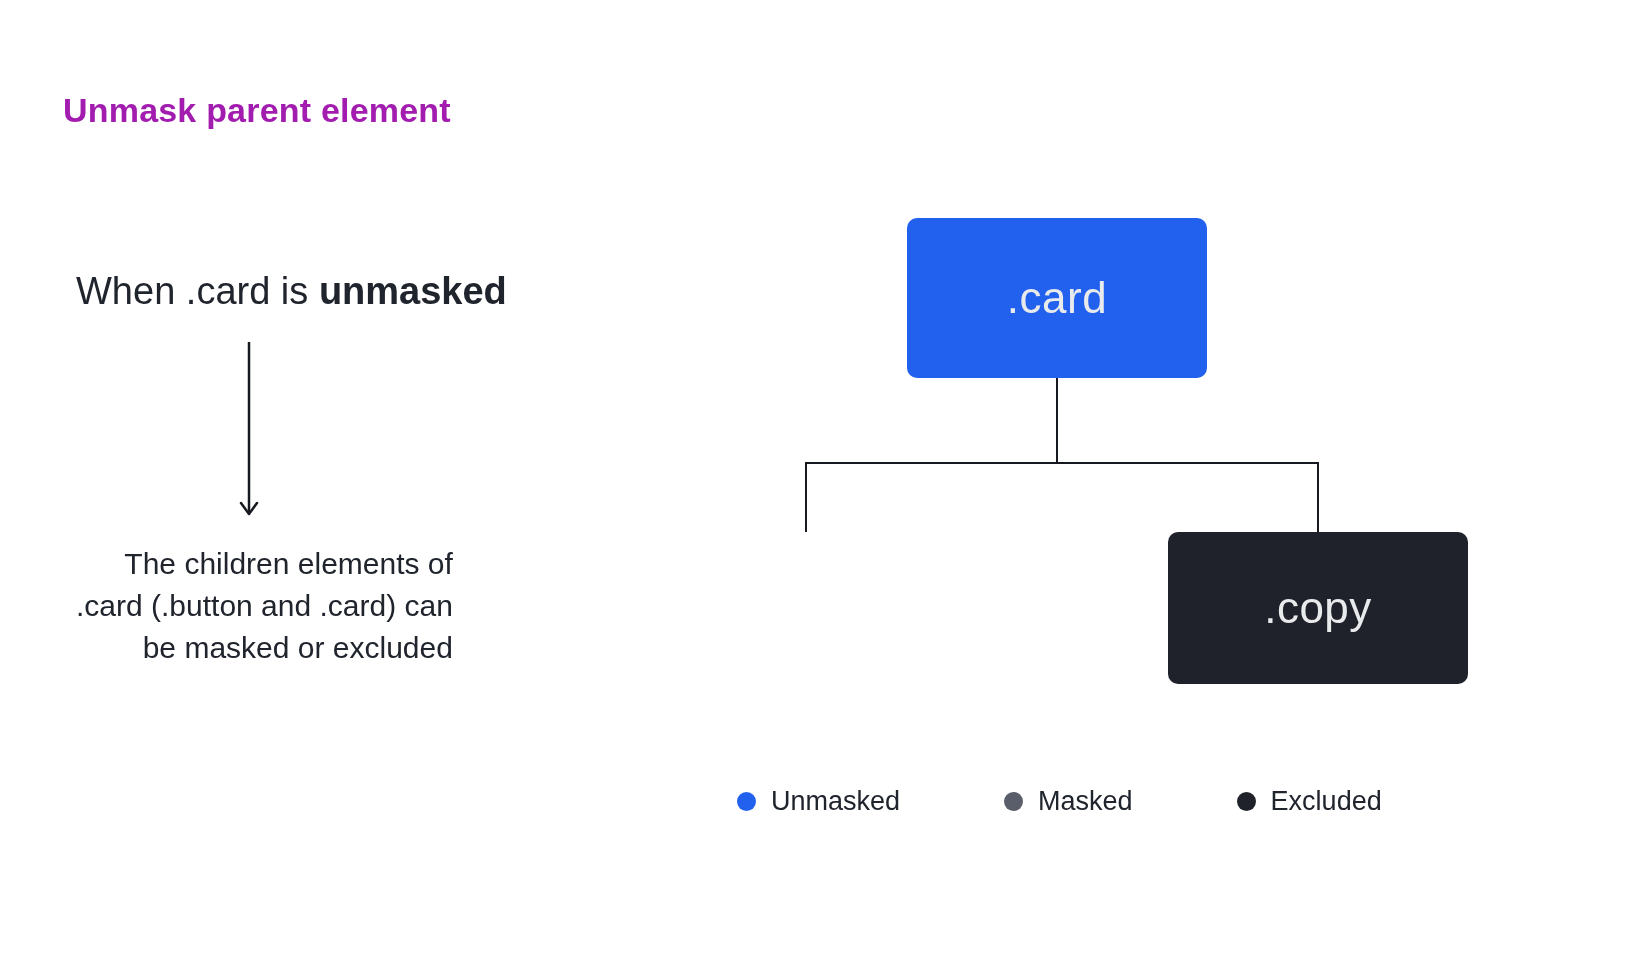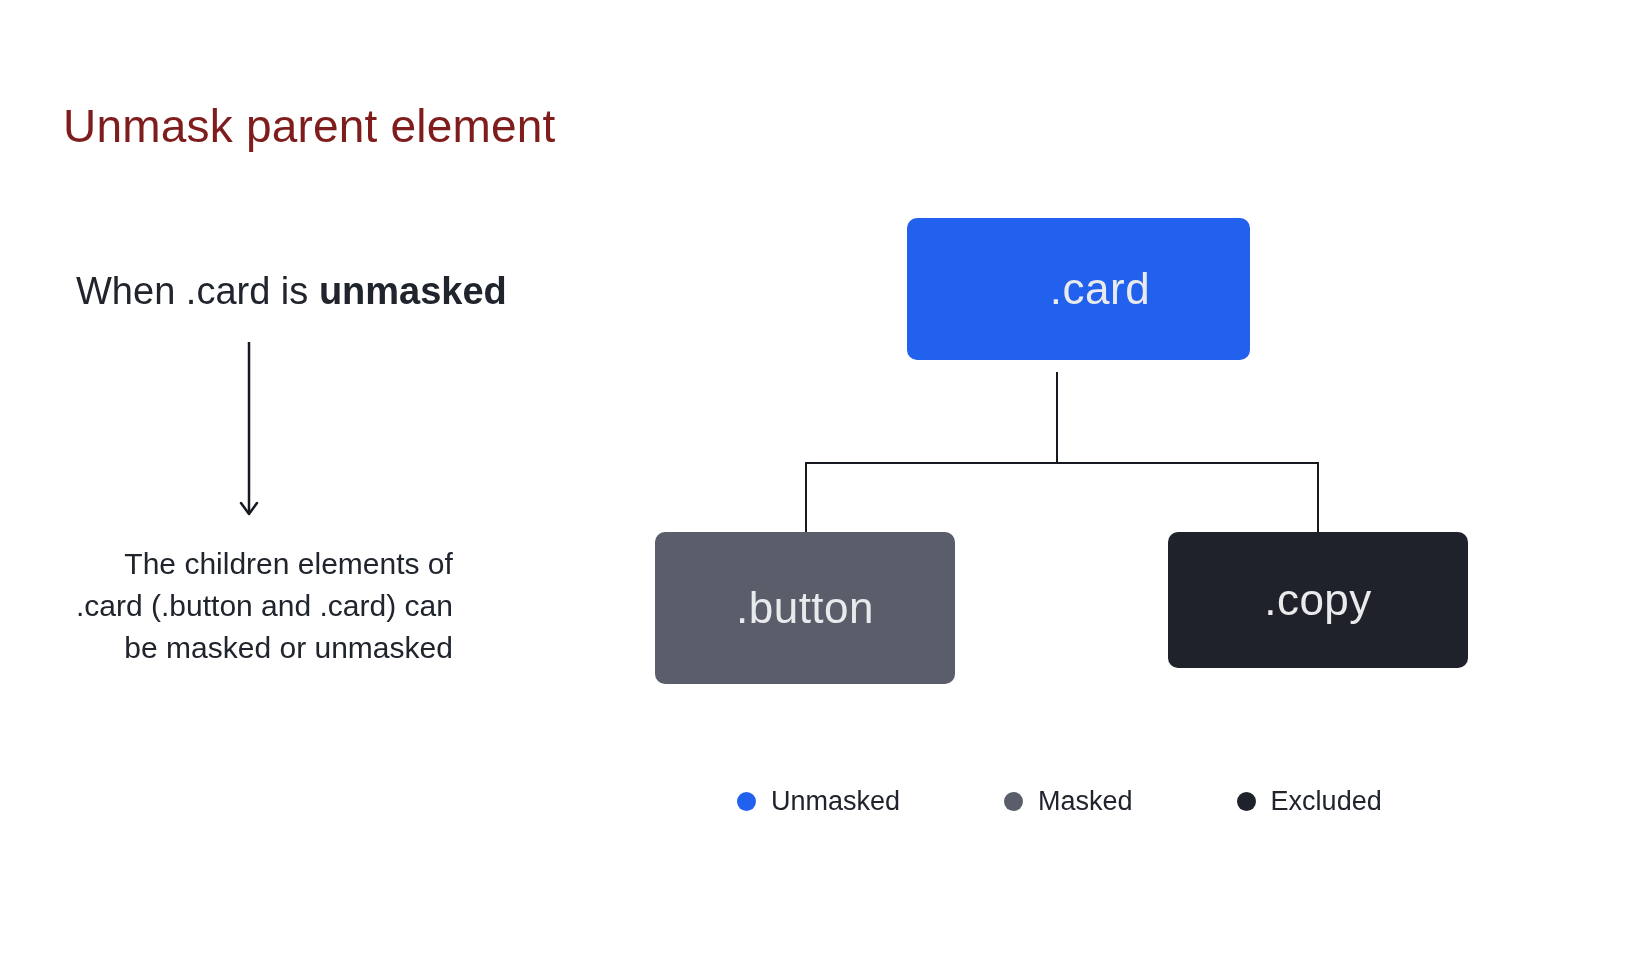--- a/index.html
+++ b/index.html
@@ -15,24 +15,24 @@
     font-family: "Liberation Sans", "DejaVu Sans", sans-serif;
     color: #20242c;
     overflow: hidden;
   }
 
   
   .page-title {
     position: absolute;
     left: 63px;
     top: 68px;
-    font-size: 46px;
-    font-weight: 400;
+    font-size: 34px;
+    font-weight: 700;
     letter-spacing: 0.2px;
-    color: #7f1d1d;
+    color: #a21caf;
     white-space: nowrap;
   }
 
   
   .intro {
     position: absolute;
     left: 76px;
     top: 270px;
     font-size: 38px;
     line-height: 42px;
@@ -60,23 +60,23 @@
     position: absolute;
     width: 300px;
     border-radius: 10px;
     display: flex;
     align-items: center;
     justify-content: center;
     font-size: 44px;
     color: #e9eaec;
     letter-spacing: 0.5px;
   }
-  .node-card   { left: 907px;  top: 218px; height: 142px; background: #2161ee; padding-left: 43px; }
+  .node-card   { left: 907px;  top: 218px; height: 160px; background: #2161ee; }
   .node-button { left: 655px;  top: 532px; height: 152px; background: #595e6a; }
-  .node-copy   { left: 1168px; top: 532px; height: 136px; background: #1f222a; }
+  .node-copy   { left: 1168px; top: 532px; height: 152px; background: #1f222a; }
 
   
   .connector { position: absolute; background: #16191f; }
   .conn-root-drop  { left: 1056px; top: 372px; width: 2px;   height: 91px; }
   .conn-horizontal { left: 805px;  top: 462px; width: 514px; height: 2px;  }
   .conn-left-drop  { left: 805px;  top: 462px; width: 2px;   height: 70px; }
   .conn-right-drop { left: 1317px; top: 462px; width: 2px;   height: 70px; }
 
   
   .legend {
@@ -120,35 +120,32 @@
   </div>
 
   <svg class="flow-arrow" width="22" height="178" viewBox="0 0 22 178">
     <line x1="11" y1="2" x2="11" y2="172" stroke="#16191f" stroke-width="2.5"></line>
     <polyline points="3,163 11,174 19,163" fill="none" stroke="#16191f" stroke-width="2.5" stroke-linecap="round" stroke-linejoin="round"></polyline>
   </svg>
 
   <div class="description">
     <div>The children elements of</div>
     <div>.card (.button and .card) can</div>
-    <div>be masked or unmasked</div>
+    <div>be masked or excluded</div>
   </div>
 
   <div class="connector conn-root-drop"></div>
   <div class="connector conn-horizontal"></div>
   <div class="connector conn-left-drop"></div>
   <div class="connector conn-right-drop"></div>
 
   <div class="node node-card">
     <span>.card</span>
   </div>
 
-  <div class="node node-button">
-    <span>.button</span>
-  </div>
 
   <div class="node node-copy">
     <span>.copy</span>
   </div>
 
   <div class="legend">
     <div class="legend-item">
       <span class="legend-dot dot-unmasked"></span>
       <span class="legend-label">Unmasked</span>
     </div>

